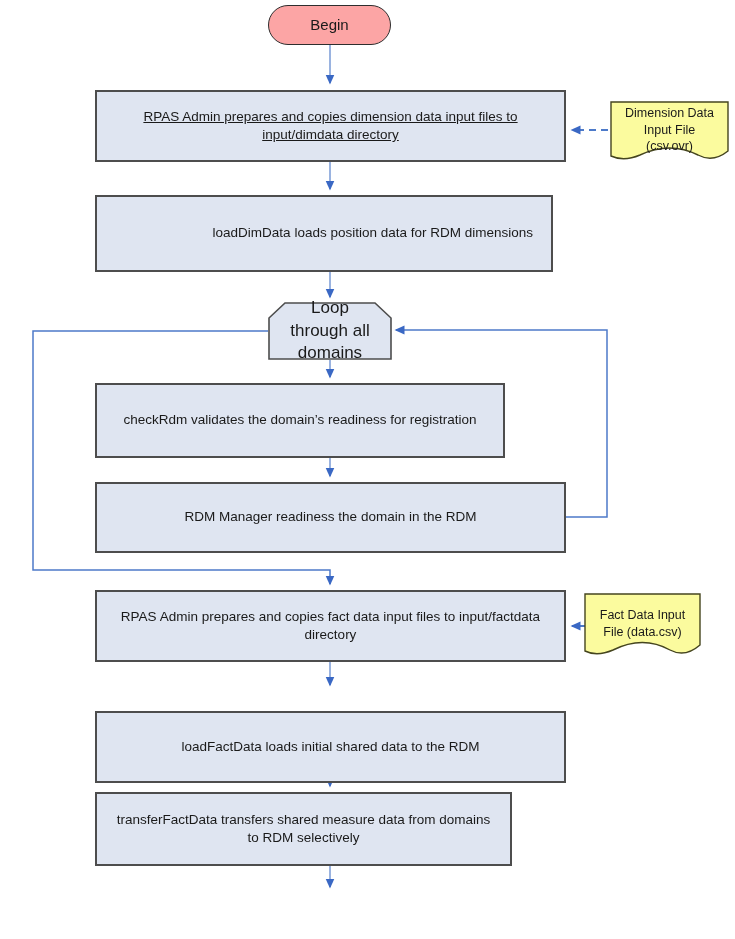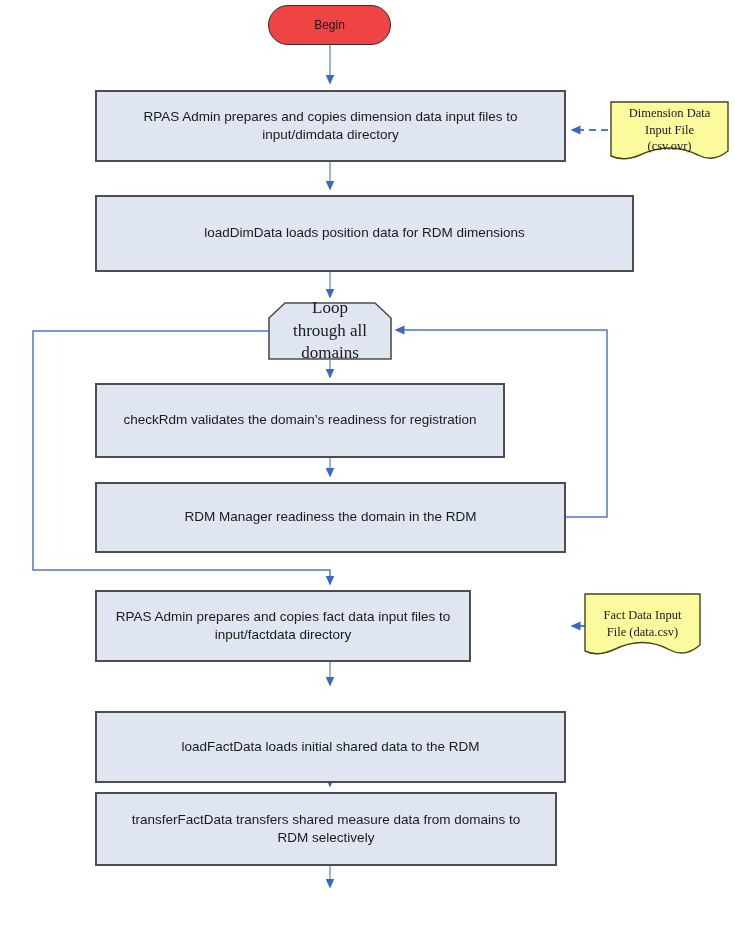--- a/index.html
+++ b/index.html
@@ -23,26 +23,26 @@
     text-align: center;
     font-size: 13.5px;
     line-height: 1.35;
   }
   .proc {
     background: #dfe5f1;
     border: 2px solid #4d4d4d;
     padding: 4px 18px;
   }
   .terminator {
-    background: #ef4444;
+    background: #fca5a5;
     border: 1.4px solid #2e2e2e;
     border-radius: 22px;
-    font-size: 12px;
+    font-size: 15px;
   }
-  .shape-host { padding: 12px; background: transparent; border: none; font-family: Liberation Serif, serif; }
+  .shape-host { padding: 4px; background: transparent; border: none; }
   .shape-host svg { position: absolute; left: 0; top: 0; }
   .shape-label {
     position: relative;
     z-index: 2;
     text-align: center;
     font-size: 17px;
     line-height: 1.35;
     padding: 0 10px;
   }
   .doc-label { font-size: 12.5px; padding: 0 6px; margin-top: -8px; }
@@ -73,63 +73,63 @@
     <path d="M268,331 L33,331 L33,570 L330,570 L330,584" stroke="#4d7ac9" stroke-width="1.5" fill="none" marker-end="url(#ah)"></path>
 
     <path d="M608,130 L572,130" stroke="#4d7ac9" stroke-width="2" stroke-dasharray="7,5" fill="none" marker-end="url(#ah)"></path>
     <path d="M611,626 L572,626" stroke="#4d7ac9" stroke-width="2" stroke-dasharray="7,5" fill="none" marker-end="url(#ah)"></path>
   </svg>
 
   <div class="node terminator" style="left:268px; top:5px; width:123px; height:40px;">
     <span>Begin</span>
   </div>
 
-  <div class="node proc" style="left:95px; top:90px; width:471px; height:72px;">
+  <div class="node proc" style="left:95px; top:90px; width:471px; height:72px;text-decoration:underline;">
     <span>RPAS Admin prepares and copies dimension data input files to input/dimdata directory</span>
   </div>
 
   <div class="node shape-host" style="left:610px; top:101px; width:119px; height:66px;">
     <svg width="119" height="66" viewBox="0 0 119 66">
       <path d="M1,1 L118,1 L118,50 Q103,62 88,54 Q60,40 30,54 Q14,61 1,55 Z" fill="#fbfb9e" stroke="#45451f" stroke-width="1.4"></path>
     </svg>
     <span class="shape-label doc-label">Dimension Data Input File (csv.ovr)</span>
   </div>
 
-  <div class="node proc" style="left:95px; top:195px; width:539px; height:77px;">
+  <div class="node proc" style="left:95px; top:195px; width:458px; height:77px;justify-content:flex-end;">
     <span>loadDimData loads position data for RDM dimensions</span>
   </div>
 
   <div class="node shape-host" style="left:268px; top:302px; width:124px; height:58px;">
     <svg width="124" height="58" viewBox="0 0 124 58">
       <polygon points="1,16 17,1 107,1 123,16 123,57 1,57" fill="#dfe5f1" stroke="#4d4d4d" stroke-width="1.6"></polygon>
     </svg>
     <span class="shape-label">Loop through all domains</span>
   </div>
 
   <div class="node proc" style="left:95px; top:383px; width:410px; height:75px;">
     <span>checkRdm validates the domain’s readiness for registration</span>
   </div>
 
   <div class="node proc" style="left:95px; top:482px; width:471px; height:71px;">
     <span>RDM Manager readiness the domain in the RDM</span>
   </div>
 
-  <div class="node proc" style="left:95px; top:590px; width:376px; height:72px;">
+  <div class="node proc" style="left:95px; top:590px; width:471px; height:72px;">
     <span>RPAS Admin prepares and copies fact data input files to input/factdata directory</span>
   </div>
 
   <div class="node shape-host" style="left:584px; top:593px; width:117px; height:69px;">
     <svg width="117" height="69" viewBox="0 0 117 69">
       <path d="M1,1 L116,1 L116,52 Q101,65 86,57 Q59,42 29,57 Q13,64 1,58 Z" fill="#fbfb9e" stroke="#45451f" stroke-width="1.4"></path>
     </svg>
     <span class="shape-label doc-label">Fact Data Input File (data.csv)</span>
   </div>
 
   <div class="node proc" style="left:95px; top:691px; width:471px; height:72px;margin-top:20px;">
     <span>loadFactData loads initial shared data to the RDM</span>
   </div>
 
-  <div class="node proc" style="left:95px; top:792px; width:462px; height:74px;">
+  <div class="node proc" style="left:95px; top:792px; width:417px; height:74px;">
     <span>transferFactData transfers shared measure data from domains to RDM selectively</span>
   </div>
 
 
 </div>
 
 </body></html>

